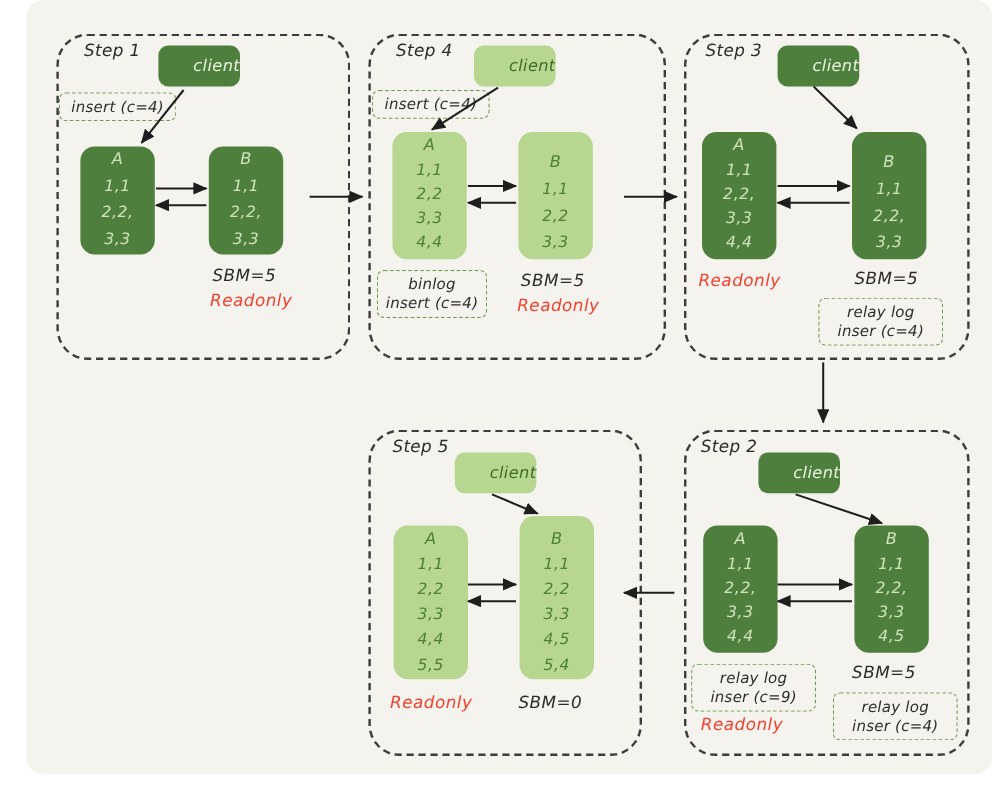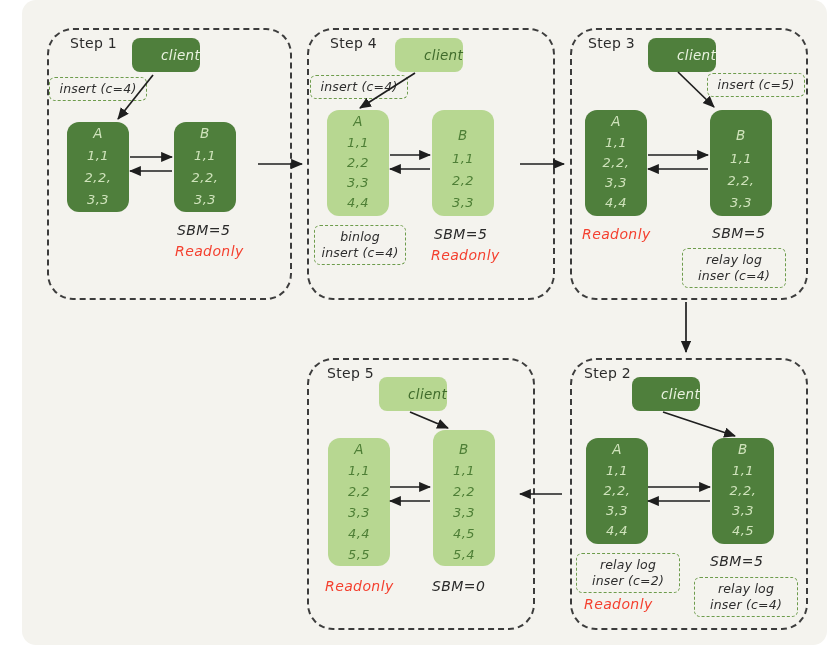--- a/index.html
+++ b/index.html
@@ -23,20 +23,21 @@
     border: 2px dashed #3c3c3c;
     border-radius: 26px;
     box-sizing: border-box;
     background: transparent;
   }
   .step-label {
     position: absolute;
     font-family: "DejaVu Sans", sans-serif;
     font-size: 14px;
     color: #2b2b2b;
+    font-style: italic;
     letter-spacing: 0.3px;
     white-space: nowrap;
   }
   .client {
     position: absolute;
     border-radius: 8px;
     display: flex;
     align-items: center;
     justify-content: flex-end;
     font-size: 13.5px;
@@ -173,23 +174,20 @@
   <div class="plain" style="left:412px; top:226px;">SBM=5</div>
   <div class="plain ro" style="left:409px; top:247px;">Readonly</div>
 
   <div class="step" style="left:548px; top:28px; width:238px; height:272px;"></div>
   <div class="step-label" style="left:566px; top:35px;">Step 3</div>
 
   <div class="client dark" style="left:626px; top:38px; width:68px; height:34px;">
     <span>client</span>
   </div>
 
-  <div class="tagbox" style="left:685px; top:73px; width:98px; height:24px;">
-    <span>insert (c=5)</span>
-  </div>
 
   <div class="node dark" style="left:563px; top:110px; width:62px; height:106px;">
     <span class="nm">A</span>
     <span class="rowline" style="margin-top:5px;">1,1</span>
     <span class="rowline" style="margin-top:7px;">2,2,</span>
     <span class="rowline" style="margin-top:7px;">3,3</span>
     <span class="rowline" style="margin-top:7px;">4,4</span>
   </div>
 
   <div class="node dark" style="left:688px; top:110px; width:62px; height:106px;">
@@ -225,21 +223,21 @@
   <div class="node dark" style="left:690px; top:438px; width:62px; height:106px;">
     <span class="nm">B</span>
     <span class="rowline" style="margin-top:5px;">1,1</span>
     <span class="rowline" style="margin-top:7px;">2,2,</span>
     <span class="rowline" style="margin-top:7px;">3,3</span>
     <span class="rowline" style="margin-top:7px;">4,5</span>
   </div>
 
   <div class="tagbox" style="left:554px; top:553px; width:104px; height:40px;">
     <span>relay log</span>
-    <span>inser (c=2)</span>
+    <span>inser (c=9)</span>
   </div>
 
   <div class="plain ro" style="left:562px; top:596px;">Readonly</div>
 
   <div class="plain" style="left:688px; top:553px;">SBM=5</div>
 
   <div class="tagbox" style="left:672px; top:577px; width:104px; height:40px;">
     <span>relay log</span>
     <span>inser (c=4)</span>
   </div>

